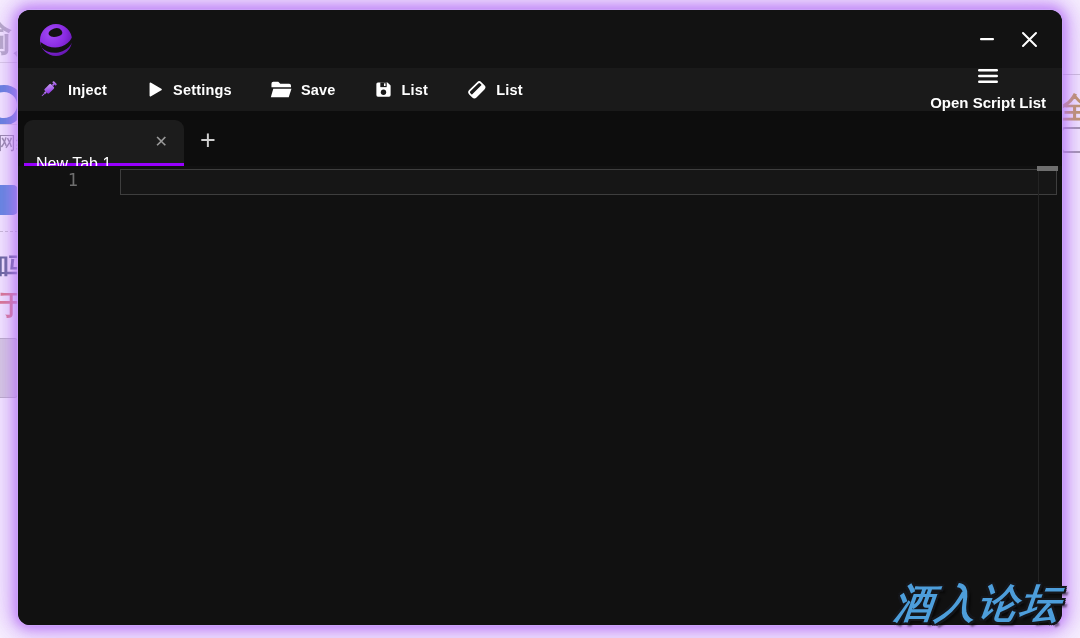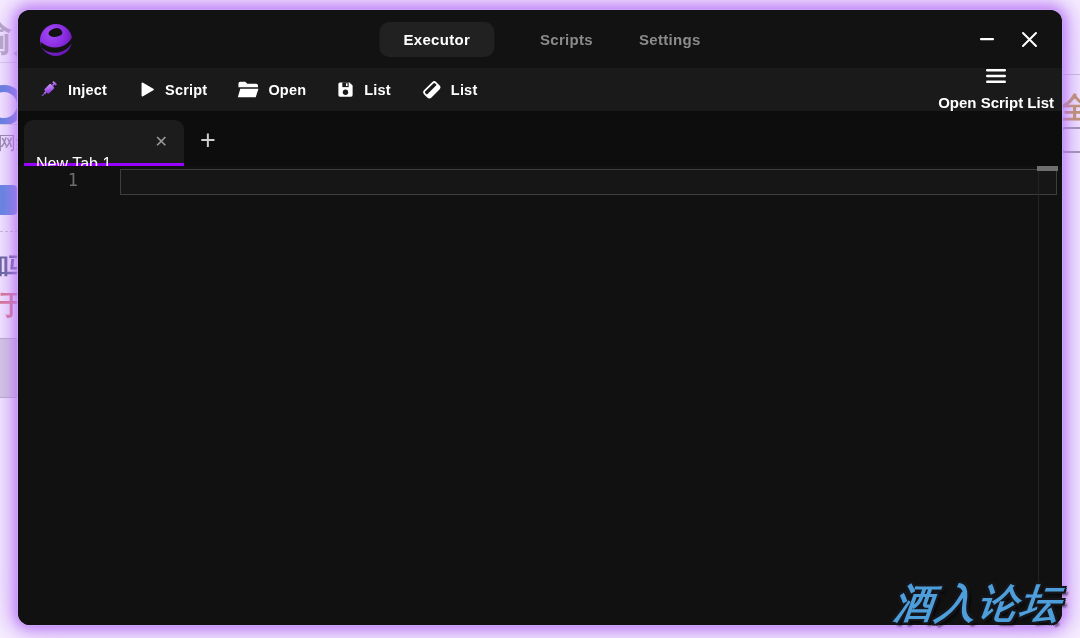--- a/index.html
+++ b/index.html
@@ -38,21 +38,21 @@
   .titlebar { position:relative; height:58px; background:#121212; }
   .logo { position:absolute; left:20px; top:12px; width:36px; height:36px; }
   .nav { position:absolute; left:50%; top:0; height:58px; transform:translateX(-50%);
          display:flex; align-items:center; gap:46px; }
   .nav-item { color:#8b8b8b; font-size:15px; font-weight:600; cursor:default; letter-spacing:.3px; }
   .nav-item.active { color:#ffffff; background:#212121; border-radius:10px; padding:9px 24px; }
   .win-controls { position:absolute; right:18px; top:0; height:58px; display:flex; align-items:center; gap:12px; }
   .win-btn { width:30px; height:30px; display:flex; align-items:center; justify-content:center; }
 
   
-  .toolbar { height:43px; background:#1a1a1a; display:flex; align-items:center; padding:0 8px 0 20px; gap:30px; }
+  .toolbar { height:43px; background:#1a1a1a; display:flex; align-items:center; padding:0 16px 0 20px; gap:38px; }
   .tool-btn { display:flex; align-items:center; gap:9px; color:#ffffff; font-size:14.5px; font-weight:600; letter-spacing:.2px; }
   .tool-btn svg { display:block; }
   .script-list-btn { margin-left:auto; display:flex; align-items:center; gap:10px; color:#fff; font-size:15px; font-weight:600;flex-direction:column; }
 
   
   .tabbar { height:55px; background:#0d0d0d; display:flex; align-items:flex-end; padding-left:6px; }
   .tab { width:160px; height:46px; background:#1c1c1c; border-radius:9px 9px 0 0;
          border-bottom:3px solid #9800ff; display:flex; align-items:center; padding:0 12px; }
   .tab-label { flex:1; color:#ffffff; font-size:16px; font-weight:500;margin-top:45px; }
   .tab-close { color:#9a9a9a; font-size:16px; line-height:1; padding:2px 4px; }
@@ -105,25 +105,20 @@
           <stop offset="0%" stop-color="#a34cf5"></stop>
           <stop offset="55%" stop-color="#8a2be2"></stop>
           <stop offset="100%" stop-color="#5e13a8"></stop>
         </radialGradient>
       </defs>
       <circle cx="18" cy="18" r="16" fill="url(#lg)"></circle>
       <path d="M13 8 q7 -4 10.5 0.5 q2.5 3.5 -2.5 5.5 q-7 2.5 -10 -1 q-1.5 -2.5 2 -5 z" fill="#121212"></path>
       <path d="M2.5 20 Q 13 28 23.5 24.5 Q 30.5 22 34 15.5 L 34 21 Q 29 29 20.5 30.5 Q 10 32 3.5 25.5 Z" fill="#121212"></path>
     </svg>
 
-    <div class="nav">
-      <div class="nav-item active">Executor</div>
-      <div class="nav-item">Scripts</div>
-      <div class="nav-item">Settings</div>
-    </div>
 
     <div class="win-controls">
       <div class="win-btn">
         <svg width="16" height="16" viewBox="0 0 16 16">
             <rect x="1" y="7" width="14" height="2.2" rx="1" fill="#fff"></rect>
           </svg>
       </div>
       <div class="win-btn">
         <svg width="17" height="17" viewBox="0 0 17 17">
             <path d="M2 2 L15 15 M15 2 L2 15" stroke="#fff" stroke-width="2" stroke-linecap="round"></path>
@@ -149,29 +144,29 @@
           <rect x="11.5" y="18.6" width="1" height="4"></rect>
         </g>
       </svg>
       <span>Inject</span>
     </div>
 
     <div class="tool-btn">
       <svg width="19" height="19" viewBox="0 0 24 24">
         <path d="M7 4.5 L20 12 L7 19.5 Z" fill="#fff" stroke="#fff" stroke-width="2.5" stroke-linejoin="round"></path>
       </svg>
-      <span>Script</span>
+      <span>Settings</span>
     </div>
 
     <div class="tool-btn">
       <svg width="22" height="20" viewBox="0 0 24 22">
         <path d="M1.5 4 a2 2 0 0 1 2-2 h5.5 l2.2 2.2 H21 a2 2 0 0 1 2 2 V8 H1.5 Z" fill="#fff"></path>
         <path d="M3.5 9.5 H23.5 L20.5 19 H0.8 Z" fill="#fff"></path>
       </svg>
-      <span>Open</span>
+      <span>Save</span>
     </div>
 
     <div class="tool-btn">
       <svg width="19" height="19" viewBox="0 0 24 24">
         <path d="M3 5 a2 2 0 0 1 2-2 h12 l4 4 v12 a2 2 0 0 1 -2 2 H5 a2 2 0 0 1 -2-2 Z" fill="#fff"></path>
         <rect x="8" y="3" width="8" height="6" fill="#1a1a1a"></rect>
         <rect x="12.6" y="4.2" width="2" height="3.4" fill="#fff"></rect>
         <circle cx="12" cy="15.5" r="3.4" fill="#1a1a1a"></circle>
       </svg>
       <span>List</span>

